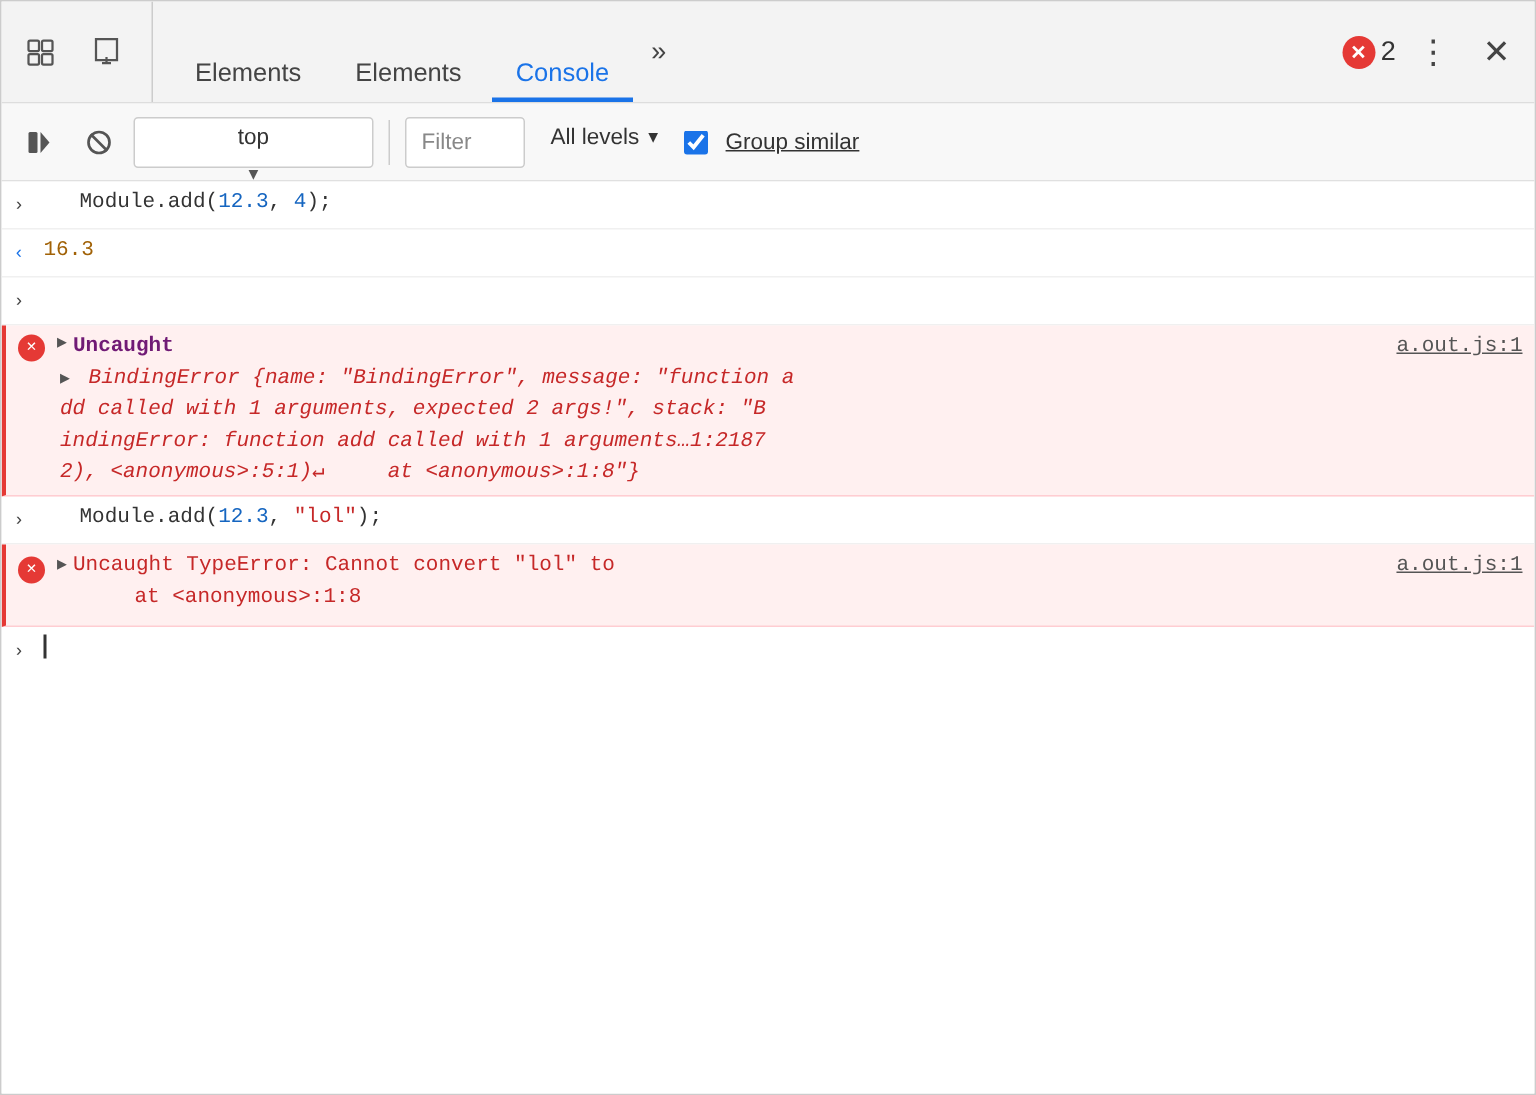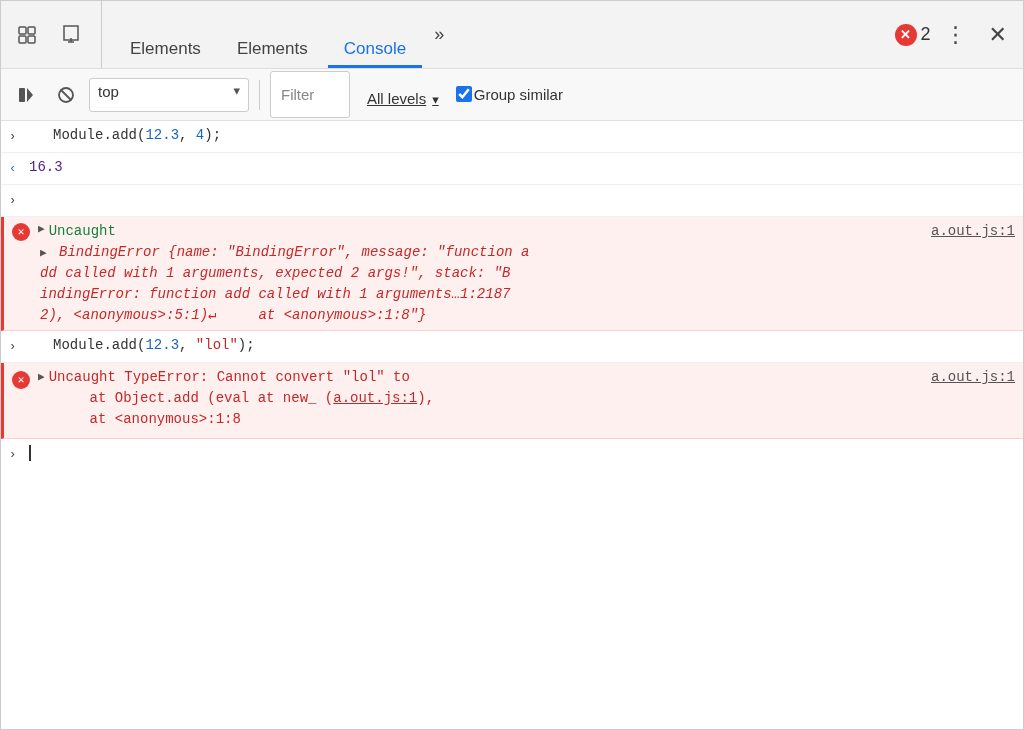--- a/index.html
+++ b/index.html
@@ -117,73 +117,75 @@
       display: flex; align-items: center; justify-content: center;
       border-radius: 4px;
       cursor: pointer;
       background: transparent;
       border: 1px solid transparent;
       font-size: 18px;
       color: #444;
     }
     .context-selector {
       display: flex;
+      align-items: center;
       border: 1px solid #ccc;
       border-radius: 3px;
       padding: 4px 8px;
       background: white;
       cursor: pointer;
       font-size: 15px;
       color: #333;
       min-width: 160px;
       height: 34px;
       gap: 8px;
+      flex-direction: column;
     }
     .context-label {
       flex: 1;
     }
     .divider-v {
       width: 1px;
       height: 30px;
       background: #ccc;
       margin: 0 4px;
     }
     .filter-input {
       display: flex;
       align-items: center;
       border: 1px solid #ccc;
       border-radius: 3px;
       padding: 4px 10px;
       background: white;
       font-size: 15px;
       color: #333;
-      height: 47px;
+      height: 34px;
       min-width: 80px;
     }
     .levels-btn {
       display: flex;
-      align-items: flex-end;
+      align-items: flex-start;
       gap: 6px;
       padding: 4px 10px;
       border: 1px solid transparent;
       border-radius: 3px;
       background: transparent;
       cursor: pointer;
       font-size: 15px;
       color: #333;
       height: 34px;
+    }
+    .checkbox-group {
+      display: flex;
+      align-items: flex-end;
+      gap: 12px;
+      font-size: 15px;
+      color: #333;
+      cursor: pointer;
       text-decoration: underline;
-    }
-    .checkbox-group {
-      display: flex;
-      align-items: flex-start;
-      gap: 2px;
-      font-size: 15px;
-      color: #333;
-      cursor: pointer;
     }
     .checkbox-group input[type=checkbox] {
       width: 16px; height: 16px;
       accent-color: #1a73e8;
     }
 
     
     .console-output {
       height: calc(730px - 68px - 52px);
       overflow-y: auto;
@@ -214,21 +216,21 @@
     .row-content {
       flex: 1;
       color: #333;
     }
 
     .cmd-text {
       color: #333;
       margin-left: 24px;
     }
     .result-text {
-      color: #4c1d95;
+      color: #a16207;
       font-weight: 500;
     }
 
     
     .console-row.error {
       background: #fff0f0;
       border-left: 3px solid #e53935;
       border-bottom: 1px solid #ffcdd2;
     }
 
@@ -379,21 +381,21 @@
 
   <div class="console-row">
     <span class="row-arrow">›</span>
   </div>
 
   <div class="console-row error">
     <div class="error-icon">✕</div>
     <div class="row-content">
       <div class="error-header">
         <span class="expand-arrow">▶</span>
-        <span class="error-title" style="color:#15803d;">Uncaught</span>
+        <span class="error-title" style="color:#701a75;font-weight:bold;">Uncaught</span>
         <span class="error-link" style="color:#555; text-decoration:underline; margin-left:auto;">a.out.js:1</span>
       </div>
       <div class="error-details">
         <span class="expand-arrow">▶</span>
         <span>BindingError {name: <span class="str-red">"BindingError"</span>, message: <span class="str-red">"function a<br>dd called with 1 arguments, expected 2 args!"</span>, stack: <span class="str-red">"B<br>indingError: function add called with 1 arguments…1:2187<br>2), &lt;anonymous&gt;:5:1)↵&nbsp;&nbsp;&nbsp;&nbsp; at &lt;anonymous&gt;:1:8"</span>}</span>
       </div>
     </div>
   </div>
 
   <div class="console-row">
@@ -404,21 +406,20 @@
   </div>
 
   <div class="console-row error" style="align-items:flex-start; padding-bottom: 8px;">
     <div class="error-icon" style="margin-top:4px;">✕</div>
     <div class="row-content">
       <div class="error-header" style="display:flex; align-items:flex-start;">
         <span class="expand-arrow" style="margin-top:2px;">▶</span>
         <span style="color:#c62828; flex:1;">Uncaught TypeError: Cannot convert <span class="str-red">"lol"</span> to &nbsp;&nbsp;&nbsp;<span style="color:#555; text-decoration:underline; float:right; margin-left:auto; font-style:normal;">a.out.js:1</span></span>
       </div>
       <div class="error-details" style="font-style:normal; padding-left: 16px;">
-        <div>&nbsp;&nbsp;&nbsp;&nbsp;at Object.add (eval at new_ (<span style="text-decoration:underline; color:#c62828;">a.out.js:1</span>),</div>
         <div>&nbsp;&nbsp;&nbsp;&nbsp;at &lt;anonymous&gt;:1:8</div>
       </div>
     </div>
   </div>
 
   <div class="console-row" style="border-bottom:none;">
     <span class="row-arrow">›</span>
     <div class="row-content">
       <span class="input-cursor"></span>
     </div>

